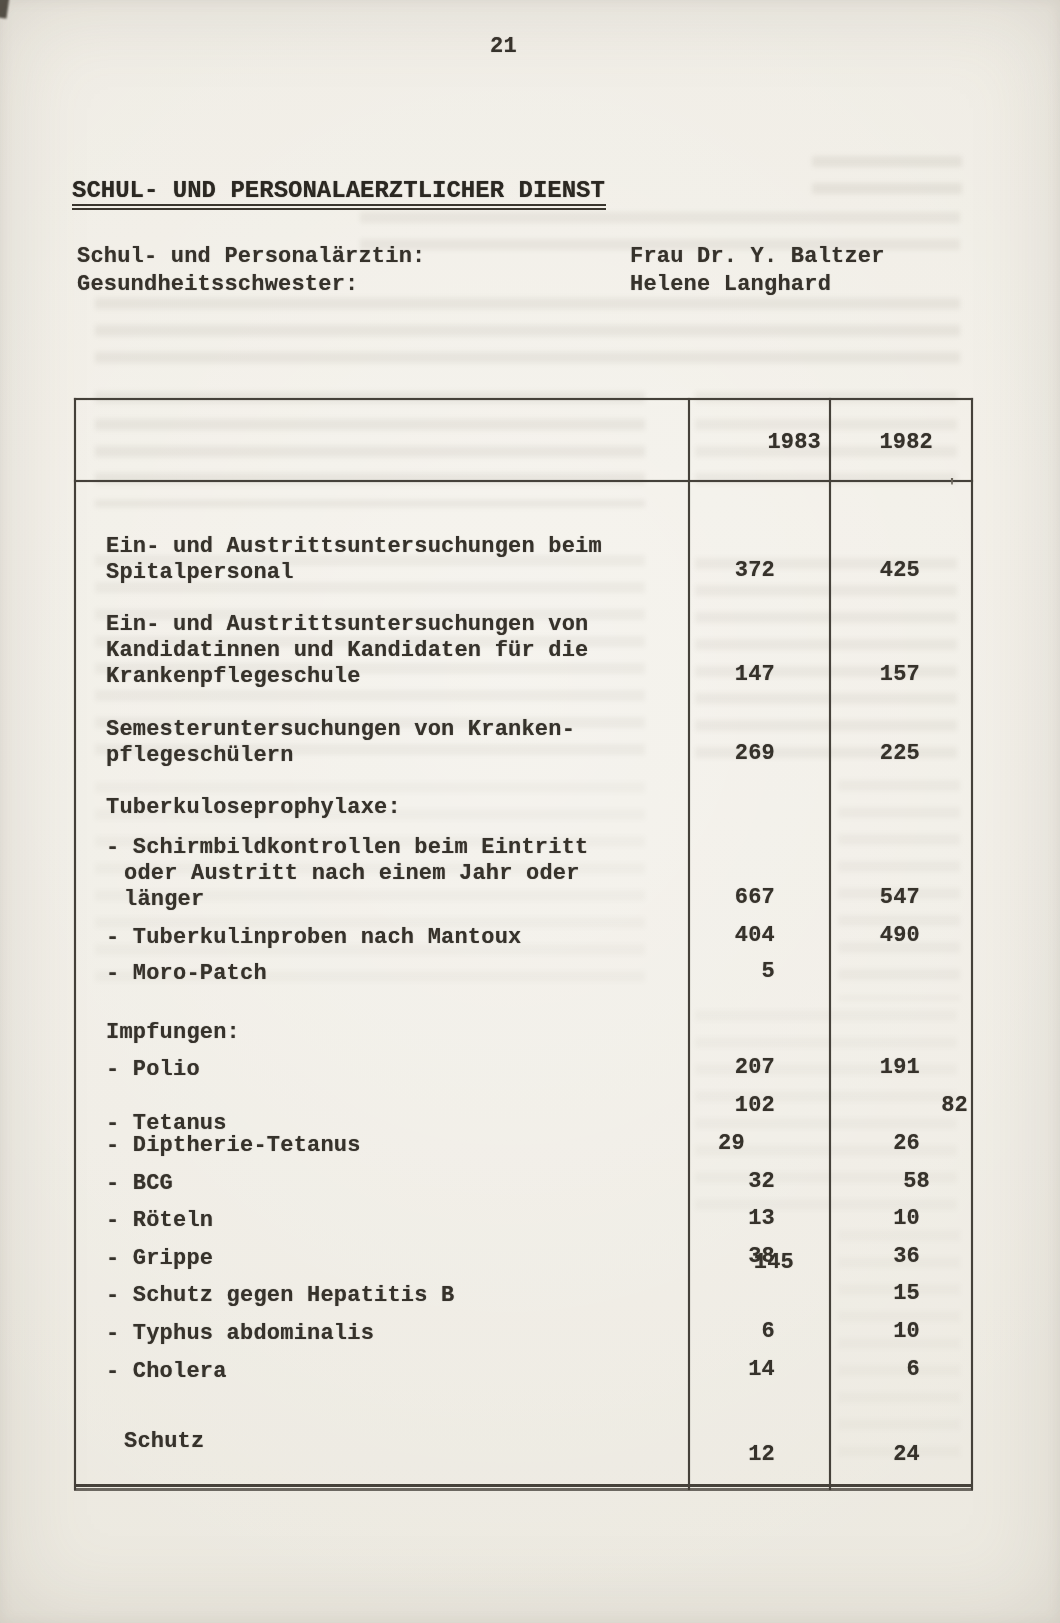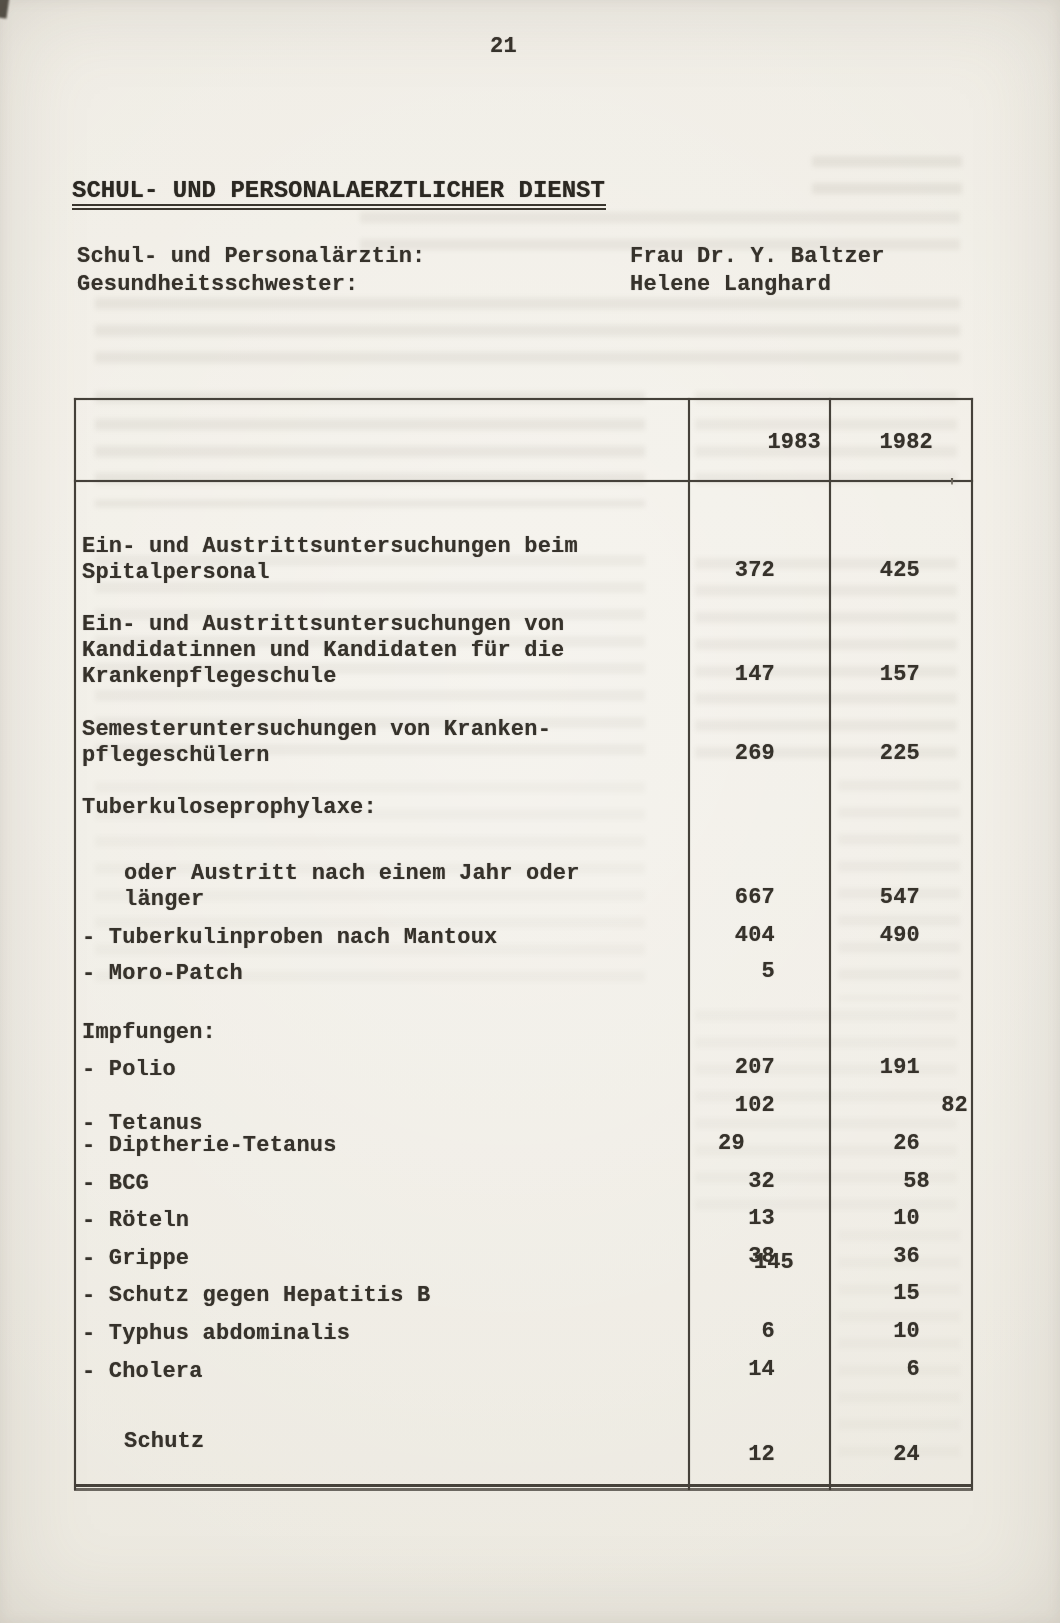--- a/index.html
+++ b/index.html
@@ -41,21 +41,21 @@
       rgba(122,115,100,0) 11px, rgba(122,115,100,0) 27px);
     filter:blur(2.6px);
   }
   .speck{position:absolute;color:#6b665c;font-size:20px;font-family:"Liberation Mono",monospace;}
   .corner{
     position:absolute;left:-3px;top:-4px;width:11px;height:22px;
     background:#4f4b43;transform:rotate(8deg);filter:blur(1px);
   }
   
   .tbl{position:absolute;left:74px;top:398px;width:899px;height:1090px;}
-  .tbl .tline{position:absolute;left:8px;}
+  .tbl .tline{position:absolute;left:32px;}
   .tbl .tline.indent{left:50px;}
   .tbl .val{position:absolute;text-align:right;}
   .tbl .val.c1{left:614px;width:87px;}
   .tbl .val.c2{left:755px;width:91px;}
   .tbl .colhead{position:absolute;text-align:right;width:104px;}
 </style>
 </head>
 <body>
 
 <div class="page">
@@ -104,20 +104,21 @@
       <div class="tw tline" style="top: 214px;">Ein- und Austrittsuntersuchungen von</div>
       <div class="tw tline" style="top: 240px;">Kandidatinnen und Kandidaten für die</div>
       <div class="tw tline" style="top: 266px;">Krankenpflegeschule</div>
       <div class="tw val c1" style="top: 264px;">147</div>
       <div class="tw val c2" style="top: 264px;">157</div>
       <div class="tw tline" style="top: 319px;">Semesteruntersuchungen von Kranken-</div>
       <div class="tw tline" style="top: 345px;">pflegeschülern</div>
       <div class="tw val c1" style="top: 343px;">269</div>
       <div class="tw val c2" style="top: 343px;">225</div>
       <div class="tw tline" style="top: 397px;">Tuberkuloseprophylaxe:</div>
+      <div class="tw tline" style="top: 437px;">- Schirmbildkontrollen beim Eintritt</div>
       <div class="tw tline indent" style="top: 463px;">oder Austritt nach einem Jahr oder</div>
       <div class="tw tline indent" style="top: 489px;">länger</div>
       <div class="tw val c1" style="top: 487px;">667</div>
       <div class="tw val c2" style="top: 487px;">547</div>
       <div class="tw tline" style="top: 527px;">- Tuberkulinproben nach Mantoux</div>
       <div class="tw val c1" style="top: 525px;">404</div>
       <div class="tw val c2" style="top: 525px;">490</div>
       <div class="tw tline" style="top: 563px;">- Moro-Patch</div>
       <div class="tw val c1" style="top: 561px;">5</div>
       <div class="tw tline" style="top: 622px;">Impfungen:</div>

